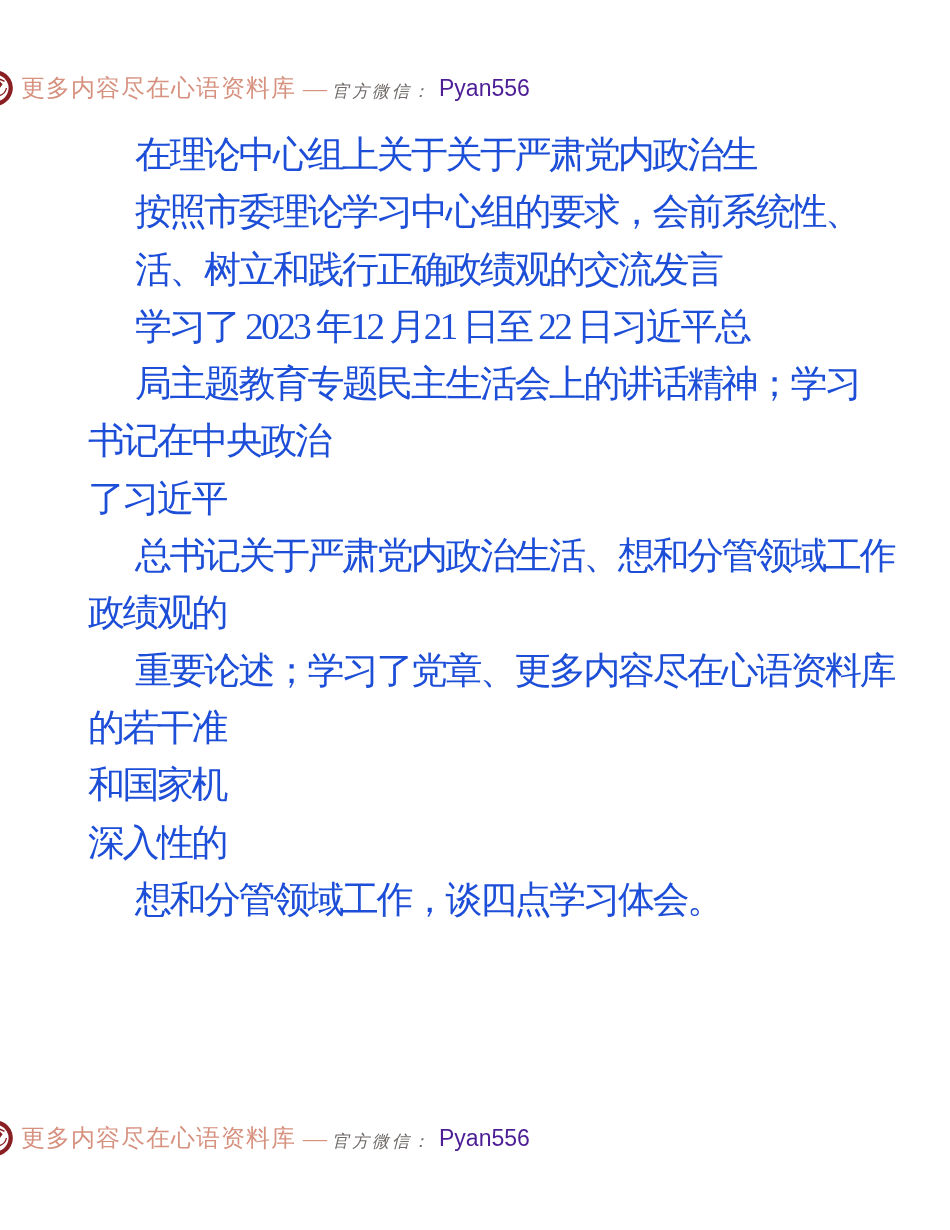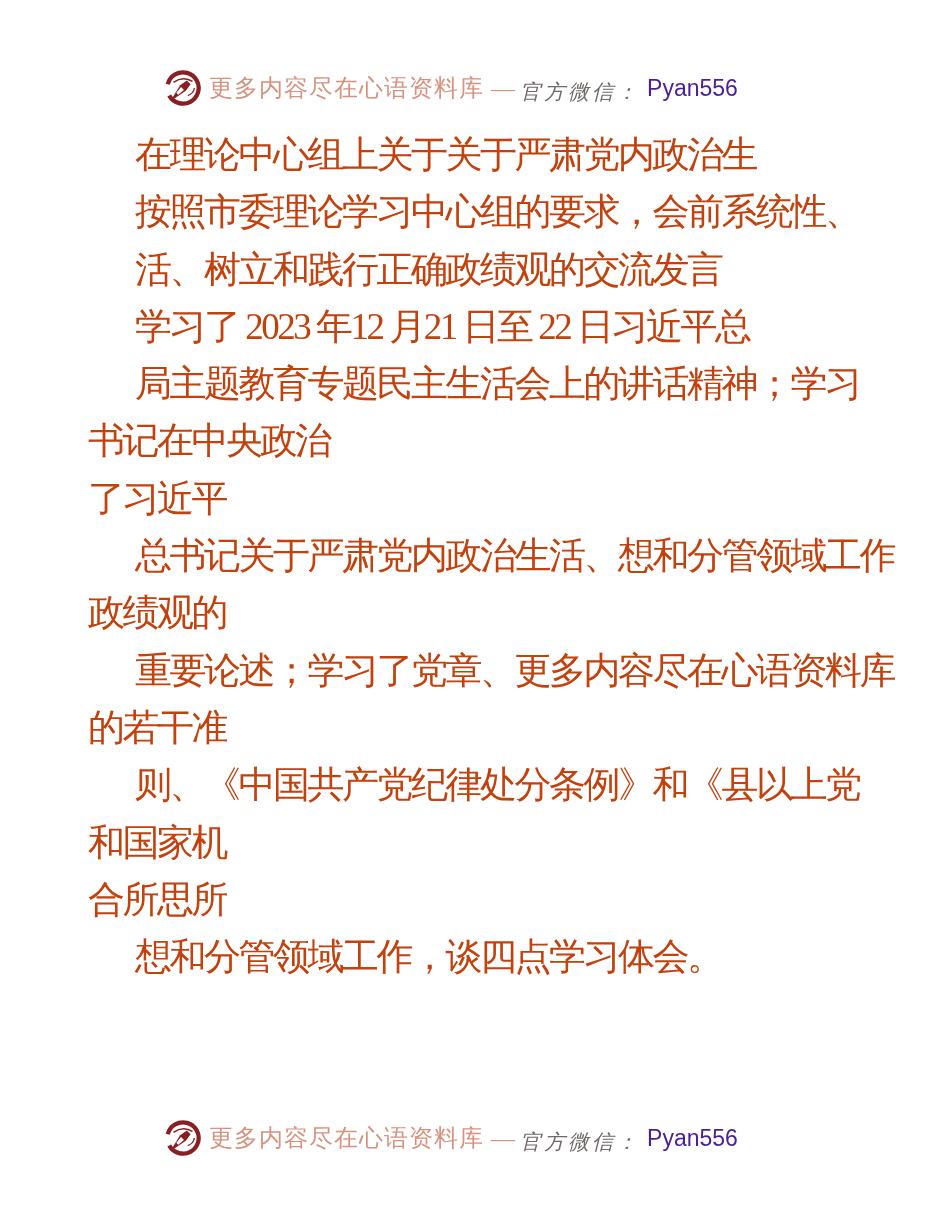--- a/index.html
+++ b/index.html
@@ -8,49 +8,49 @@
     background:#ffffff;
     font-family:"Liberation Serif","DejaVu Serif",serif;
     position:relative;
     overflow:hidden;
   }
   .page{position:absolute;inset:0;background:#ffffff;}
 
   
   .watermark-row{
     position:absolute;left:0;width:950px;height:44px;
-    display:flex;align-items:center;justify-content:center;
+    display:flex;align-items:center;justify-content:flex-start;
   }
   .watermark-row.top{top:66px;}
   .watermark-row.bottom{top:1116px;}
   .watermark-inner{
     display:flex;align-items:center;gap:7px;
     transform:translateX(-24px);
     white-space:nowrap;
   }
   .wm-logo{width:38px;height:38px;flex:0 0 auto;}
   .wm-brand{
     font-size:24px;color:#d6917f;letter-spacing:1px;
     font-family:"Liberation Serif","DejaVu Serif",serif;
   }
   .wm-dash{font-size:24px;color:#d6917f;letter-spacing:-2px;}
   .wm-label{
-    font-size:21px;color:#6f6a68;font-style:italic;letter-spacing:3px;
+    font-size:17px;color:#6f6a68;font-style:italic;letter-spacing:3px;
     font-family:Liberation Sans, sans-serif;
     margin-top:7px;
   }
   .wm-id{
     font-size:23px;color:#4c1d95;font-style:normal;letter-spacing:0;
     font-family:"Liberation Sans","DejaVu Sans",sans-serif;
   }
 
   
   .doc-lines{
     position:absolute;top:126px;left:88px;right:40px;
-    color:#c2410c;
+    color:#1d4ed8;
   }
   .line{
     height:57.3px;line-height:57.3px;
     font-size:37px;letter-spacing:-2.5px;
     white-space:pre;
     font-family:"Liberation Serif","DejaVu Serif",serif;
   }
   .line.indent{padding-left:47px;}
 </style>
 </head>
@@ -79,23 +79,22 @@
     <div class="line indent">按照市委理论学习中心组的要求，会前系统性、</div>
     <div class="line indent">活、树立和践行正确政绩观的交流发言</div>
     <div class="line indent">学习了 2023 年12 月21 日至 22 日习近平总</div>
     <div class="line indent">局主题教育专题民主生活会上的讲话精神；学习</div>
     <div class="line">书记在中央政治</div>
     <div class="line">了习近平</div>
     <div class="line indent">总书记关于严肃党内政治生活、想和分管领域工作</div>
     <div class="line">政绩观的</div>
     <div class="line indent">重要论述；学习了党章、更多内容尽在心语资料库</div>
     <div class="line">的若干准</div>
-    <div class="line indent">则、《中国共产党纪律处分条例》和《县以上党</div>
     <div class="line">和国家机</div>
-    <div class="line">合所思所</div>
+    <div class="line">深入性的</div>
     <div class="line indent">想和分管领域工作，谈四点学习体会。</div>
   </div>
 
   <div class="watermark-row bottom">
     <div class="watermark-inner">
       <svg class="wm-logo" viewBox="0 0 40 40">
         <circle cx="20" cy="20" r="16.5" fill="none" stroke="#8a1f23" stroke-width="4.5" stroke-dasharray="70 12" stroke-dashoffset="18" transform="rotate(-30 20 20)"></circle>
         <polygon points="9,30 17,17 24,12 28,16 23,23 11,31" fill="#8a1f23"></polygon>
         <polygon points="13,25 18,19 21,22 15,27" fill="#ffffff"></polygon>
         <path d="M10 14 q10 -7 20 -1" fill="none" stroke="#8a1f23" stroke-width="1.6"></path>

